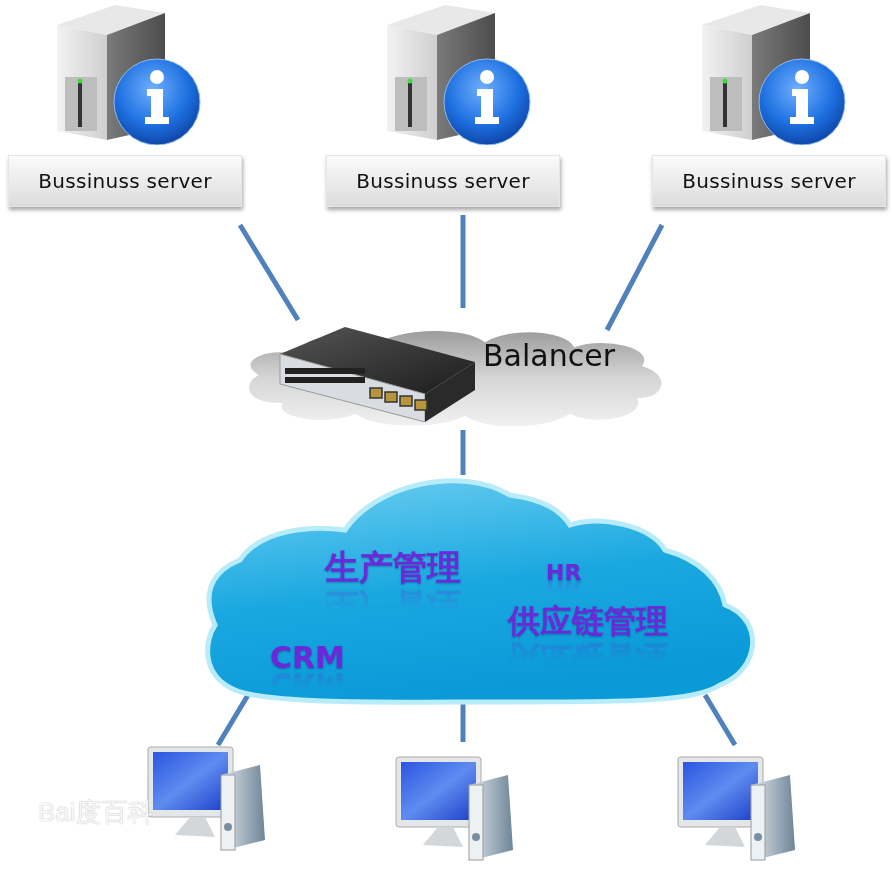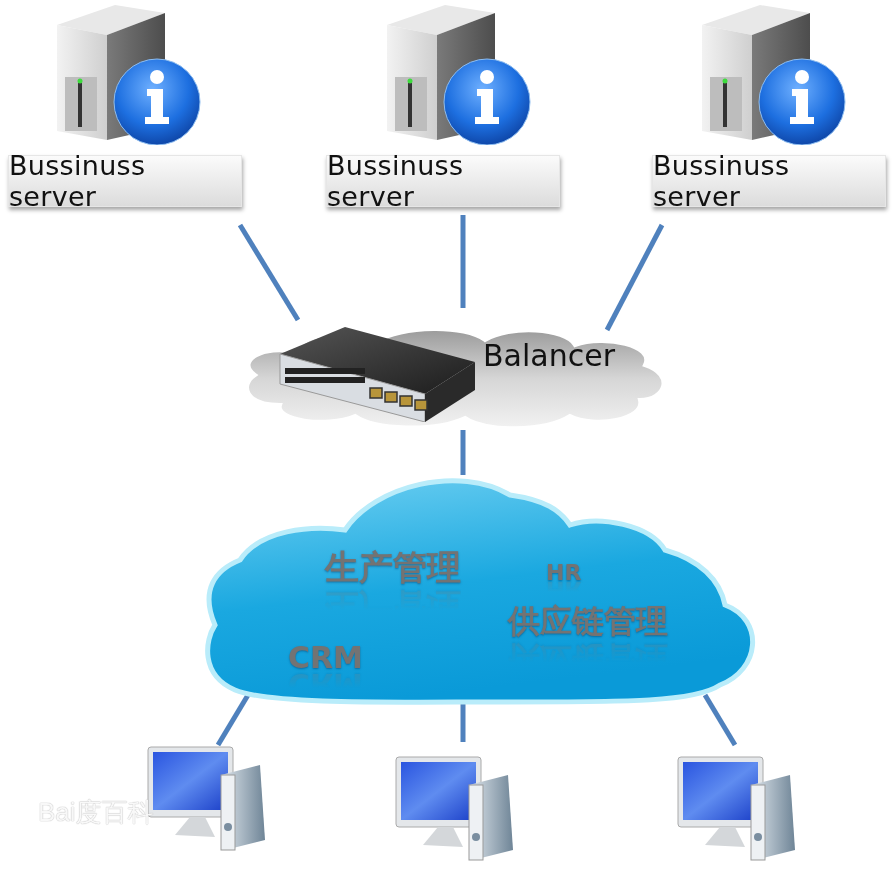--- a/index.html
+++ b/index.html
@@ -1,22 +1,22 @@
 <!DOCTYPE html>
 <html><head>
 <meta charset="utf-8">
 <style>
   html,body{margin:0;padding:0;background:#fff;}
   body{width:893px;height:876px;position:relative;overflow:hidden;font-family:"DejaVu Sans","Liberation Sans",sans-serif;}
   .abs{position:absolute;}
   svg.links{position:absolute;left:0;top:0;}
   .server{position:absolute;width:120px;height:140px;}
-  .server-label{position:absolute;height:50px;background:linear-gradient(#fbfbfb,#dcdcdc);box-shadow:1px 3px 4px rgba(0,0,0,.35);border:1px solid #e6e6e6;display:flex;align-items:center;justify-content:center;font-size:27px;color:#111;letter-spacing:.3px;}
+  .server-label{position:absolute;height:50px;background:linear-gradient(#fbfbfb,#dcdcdc);box-shadow:1px 3px 4px rgba(0,0,0,.35);border:1px solid #e6e6e6;display:flex;align-items:center;justify-content:center;font-size:20px;color:#111;letter-spacing:.3px;}
   .balancer-text{position:absolute;left:483px;top:338px;font-size:30px;color:#111;}
-  .cloud-label{position:absolute;color:#737373;font-weight:bold;text-shadow:0 1px 2px rgba(0,60,110,.5);white-space:nowrap;}
+  .cloud-label{position:absolute;color:#6d28d9;font-weight:bold;text-shadow:0 1px 2px rgba(0,60,110,.5);white-space:nowrap;}
   .cloud-label .refl{position:absolute;left:0;top:100%;transform:scaleY(-1);opacity:.35;margin-top:-8px;-webkit-mask-image:linear-gradient(transparent 40%,#000);mask-image:linear-gradient(transparent 40%,#000);}
   .client{position:absolute;width:130px;height:110px;}
   .watermark{position:absolute;left:38px;top:795px;font-size:26px;color:rgba(255,255,255,.9);text-shadow:0 0 1px #bbb,0 0 1px #bbb;font-family:"Liberation Sans",sans-serif;text-align:center;}
 </style>
 </head>
 <body>
 
 <svg class="links" width="893" height="876">
   <g stroke="#4f81bd" stroke-width="5" stroke-linecap="butt">
     <line x1="240" y1="225" x2="298" y2="320"></line>
@@ -134,21 +134,21 @@
 </svg>
 
 <div class="cloud-label" style="left:325px;top:545px;font-size:34px;">
   <span>生产管理</span>
   <span class="refl">生产管理</span>
 </div>
 <div class="cloud-label" style="left:546px;top:560px;font-size:22px;">
   <span>HR</span>
   <span class="refl">HR</span>
 </div>
-<div class="cloud-label" style="left:270px;top:640px;font-size:30px;margin-left:18px;">
+<div class="cloud-label" style="left:270px;top:640px;font-size:30px;">
   <span>CRM</span>
   <span class="refl">CRM</span>
 </div>
 <div class="cloud-label" style="left:508px;top:600px;font-size:32px;">
   <span>供应链管理</span>
   <span class="refl">供应链管理</span>
 </div>
 
 <svg width="0" height="0" style="position:absolute">
   <defs>

